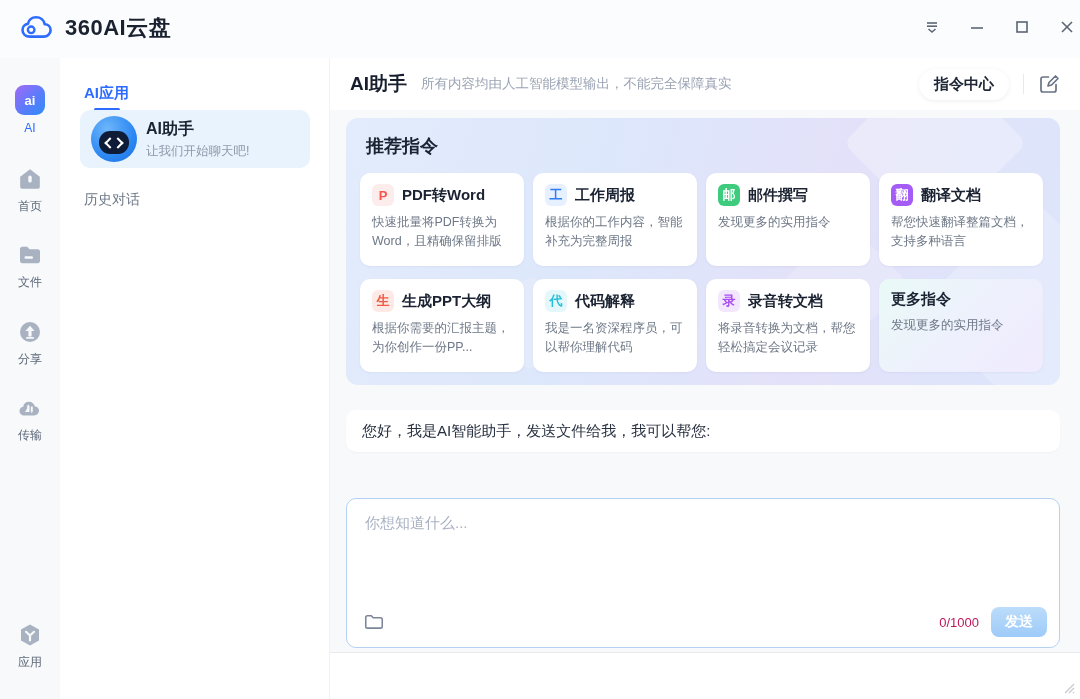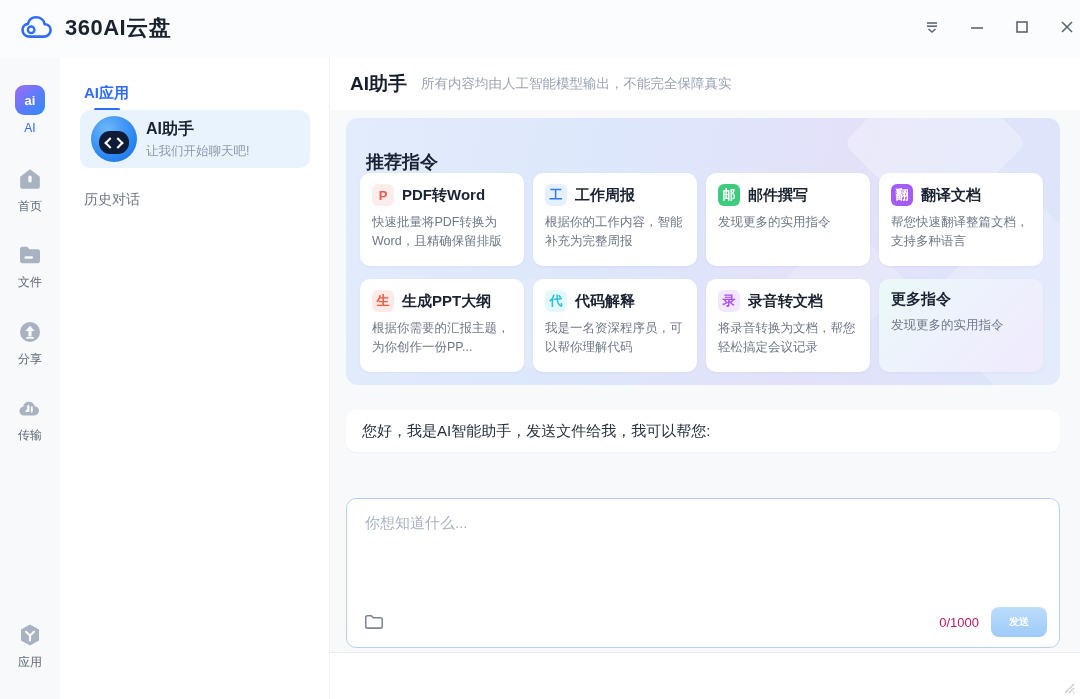--- a/index.html
+++ b/index.html
@@ -48,21 +48,21 @@
     box-shadow:0 1px 4px rgba(20,40,80,.08);cursor:pointer;}
   .hdr-divider{width:1px;height:20px;background:#e5e8ec;margin:0 14px;}
   
   .banner{position:absolute;left:16px;top:60px;width:714px;height:267px;border-radius:12px;overflow:hidden;
     background:linear-gradient(105deg,#e3ecfc 0%,#dde7fb 35%,#e3e1f9 65%,#dce6fb 100%);}
   .deco{position:absolute;background:rgba(255,255,255,.28);transform:rotate(45deg);border-radius:10px;}
   .d1{width:130px;height:130px;right:60px;top:-40px;}
   .d2{width:90px;height:90px;right:170px;top:120px;background:rgba(255,255,255,.2);}
   .d3{width:160px;height:160px;right:-50px;top:110px;background:rgba(255,255,255,.22);}
   .d4{width:70px;height:70px;left:150px;top:170px;background:rgba(255,255,255,.16);}
-  .banner-title{position:absolute;left:20px;top:16px;font-size:18px;font-weight:800;color:#1b2333;margin-top:16px;}
+  .banner-title{position:absolute;left:20px;top:16px;font-size:18px;font-weight:800;color:#1b2333;}
   .cards{position:absolute;left:14px;top:55px;display:grid;grid-template-columns:repeat(4,164px);grid-auto-rows:93px;gap:13px 9px;}
   .card{background:#ffffff;border-radius:10px;padding:11px 12px;box-sizing:border-box;cursor:pointer;box-shadow:0 1px 3px rgba(40,60,110,.05);}
   .card.more{background:linear-gradient(135deg,#eafaf7,#eef0fd 55%,#f0ebfd);}
   .card-head{display:flex;align-items:center;}
   .card-badge{width:22px;height:22px;border-radius:6px;font-size:13px;font-weight:800;display:flex;align-items:center;justify-content:center;flex:0 0 auto;}
   .card-title{font-size:15px;font-weight:700;color:#1b2333;margin-left:8px;}
   .card.more .card-title{margin-left:0;}
   .card-desc{margin-top:7px;font-size:12.5px;color:#6e7887;line-height:1.55;}
   
   .greeting{position:absolute;left:16px;top:352px;width:714px;height:42px;background:#ffffff;border-radius:10px;
@@ -72,21 +72,21 @@
   .tool-item{display:flex;align-items:center;gap:6px;font-size:14px;color:#323c4d;cursor:pointer;}
   
   .composer{position:absolute;left:16px;top:440px;width:714px;height:150px;background:#ffffff;
     border:1.5px solid #b5d2f2;border-radius:10px;box-sizing:border-box;}
   .composer textarea{position:absolute;left:16px;top:13px;width:670px;height:85px;border:none;outline:none;resize:none;
     font-family:"Liberation Sans","DejaVu Sans",sans-serif;font-size:15px;color:#27303f;background:transparent;}
   .composer textarea::placeholder{color:#a9b2c3;}
   .composer-bottom{position:absolute;left:16px;right:12px;bottom:10px;display:flex;align-items:center;}
   .counter{margin-left:auto;font-size:13px;color:#be185d;margin-right:12px;}
   .send-btn{width:56px;height:30px;border-radius:8px;background:linear-gradient(180deg,#bcdcfa,#9dcbf8);
-    color:#ffffff;font-size:10px;font-weight:700;display:flex;align-items:center;justify-content:center;cursor:pointer;}
+    color:#ffffff;font-size:14px;font-weight:700;display:flex;align-items:center;justify-content:center;cursor:pointer;}
   .bottom-line{position:absolute;left:0;top:594px;width:750px;height:1px;background:#e9ebef;}
   .bottom-strip{position:absolute;left:0;top:595px;width:750px;height:46px;background:#ffffff;}
   .resize-grip{position:absolute;right:5px;bottom:5px;}
 </style>
 </head>
 <body>
 
 <div class="topbar">
   <div class="logo">
     <span>
@@ -198,20 +198,30 @@
       <div class="assistant-sub">让我们开始聊天吧!</div>
     </div>
   </div>
   <div class="history-label">历史对话</div>
 </div>
 
 <div class="main">
   <div class="main-header">
     <span class="main-title">AI助手</span>
     <span class="disclaimer">所有内容均由人工智能模型输出，不能完全保障真实</span>
+    <div class="header-right">
+      <span class="cmd-center-btn">指令中心</span>
+      <span class="hdr-divider"></span>
+      <span>
+        <svg width="22" height="22" viewBox="0 0 22 22" fill="none" stroke="#6a7486" stroke-width="1.7" stroke-linecap="round" stroke-linejoin="round">
+          <path d="M18 11.5V17a2 2 0 0 1-2 2H5a2 2 0 0 1-2-2V6a2 2 0 0 1 2-2h5.5"></path>
+          <path d="M10 13 11 9.5 17.5 3 20 5.5 13.5 12 Z" fill="none"></path>
+        </svg>
+      </span>
+    </div>
   </div>
 
   <div class="banner">
     <div class="deco d1"></div>
     <div class="deco d2"></div>
     <div class="deco d3"></div>
     <div class="deco d4"></div>
     <div class="banner-title">推荐指令</div>
     <div class="cards">
 

